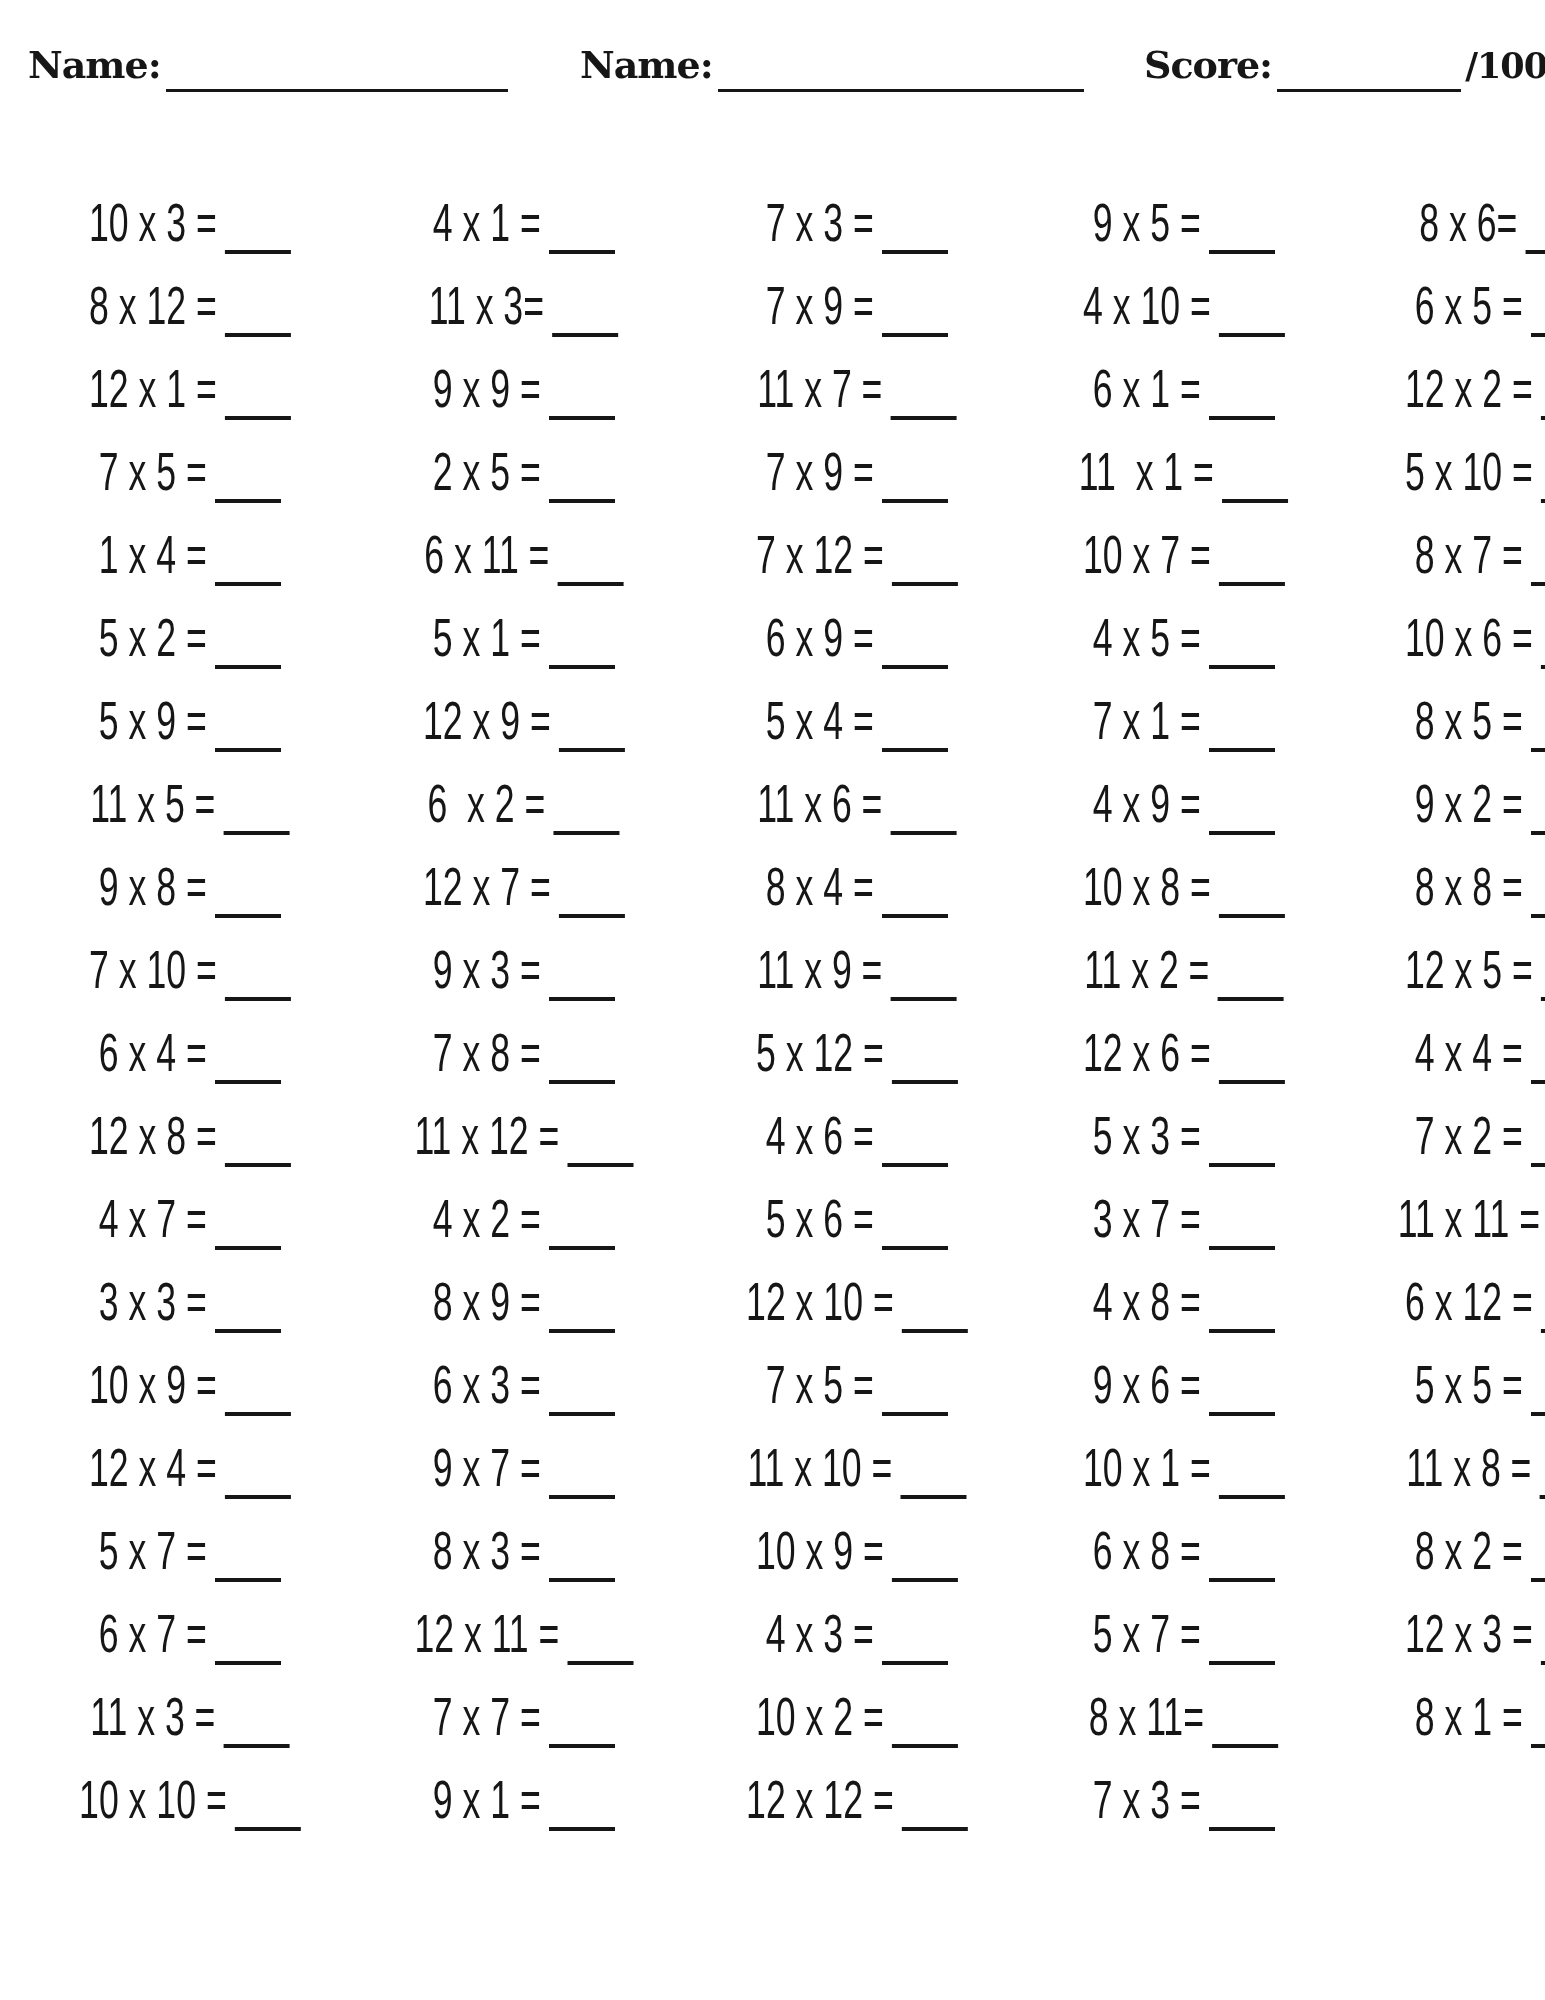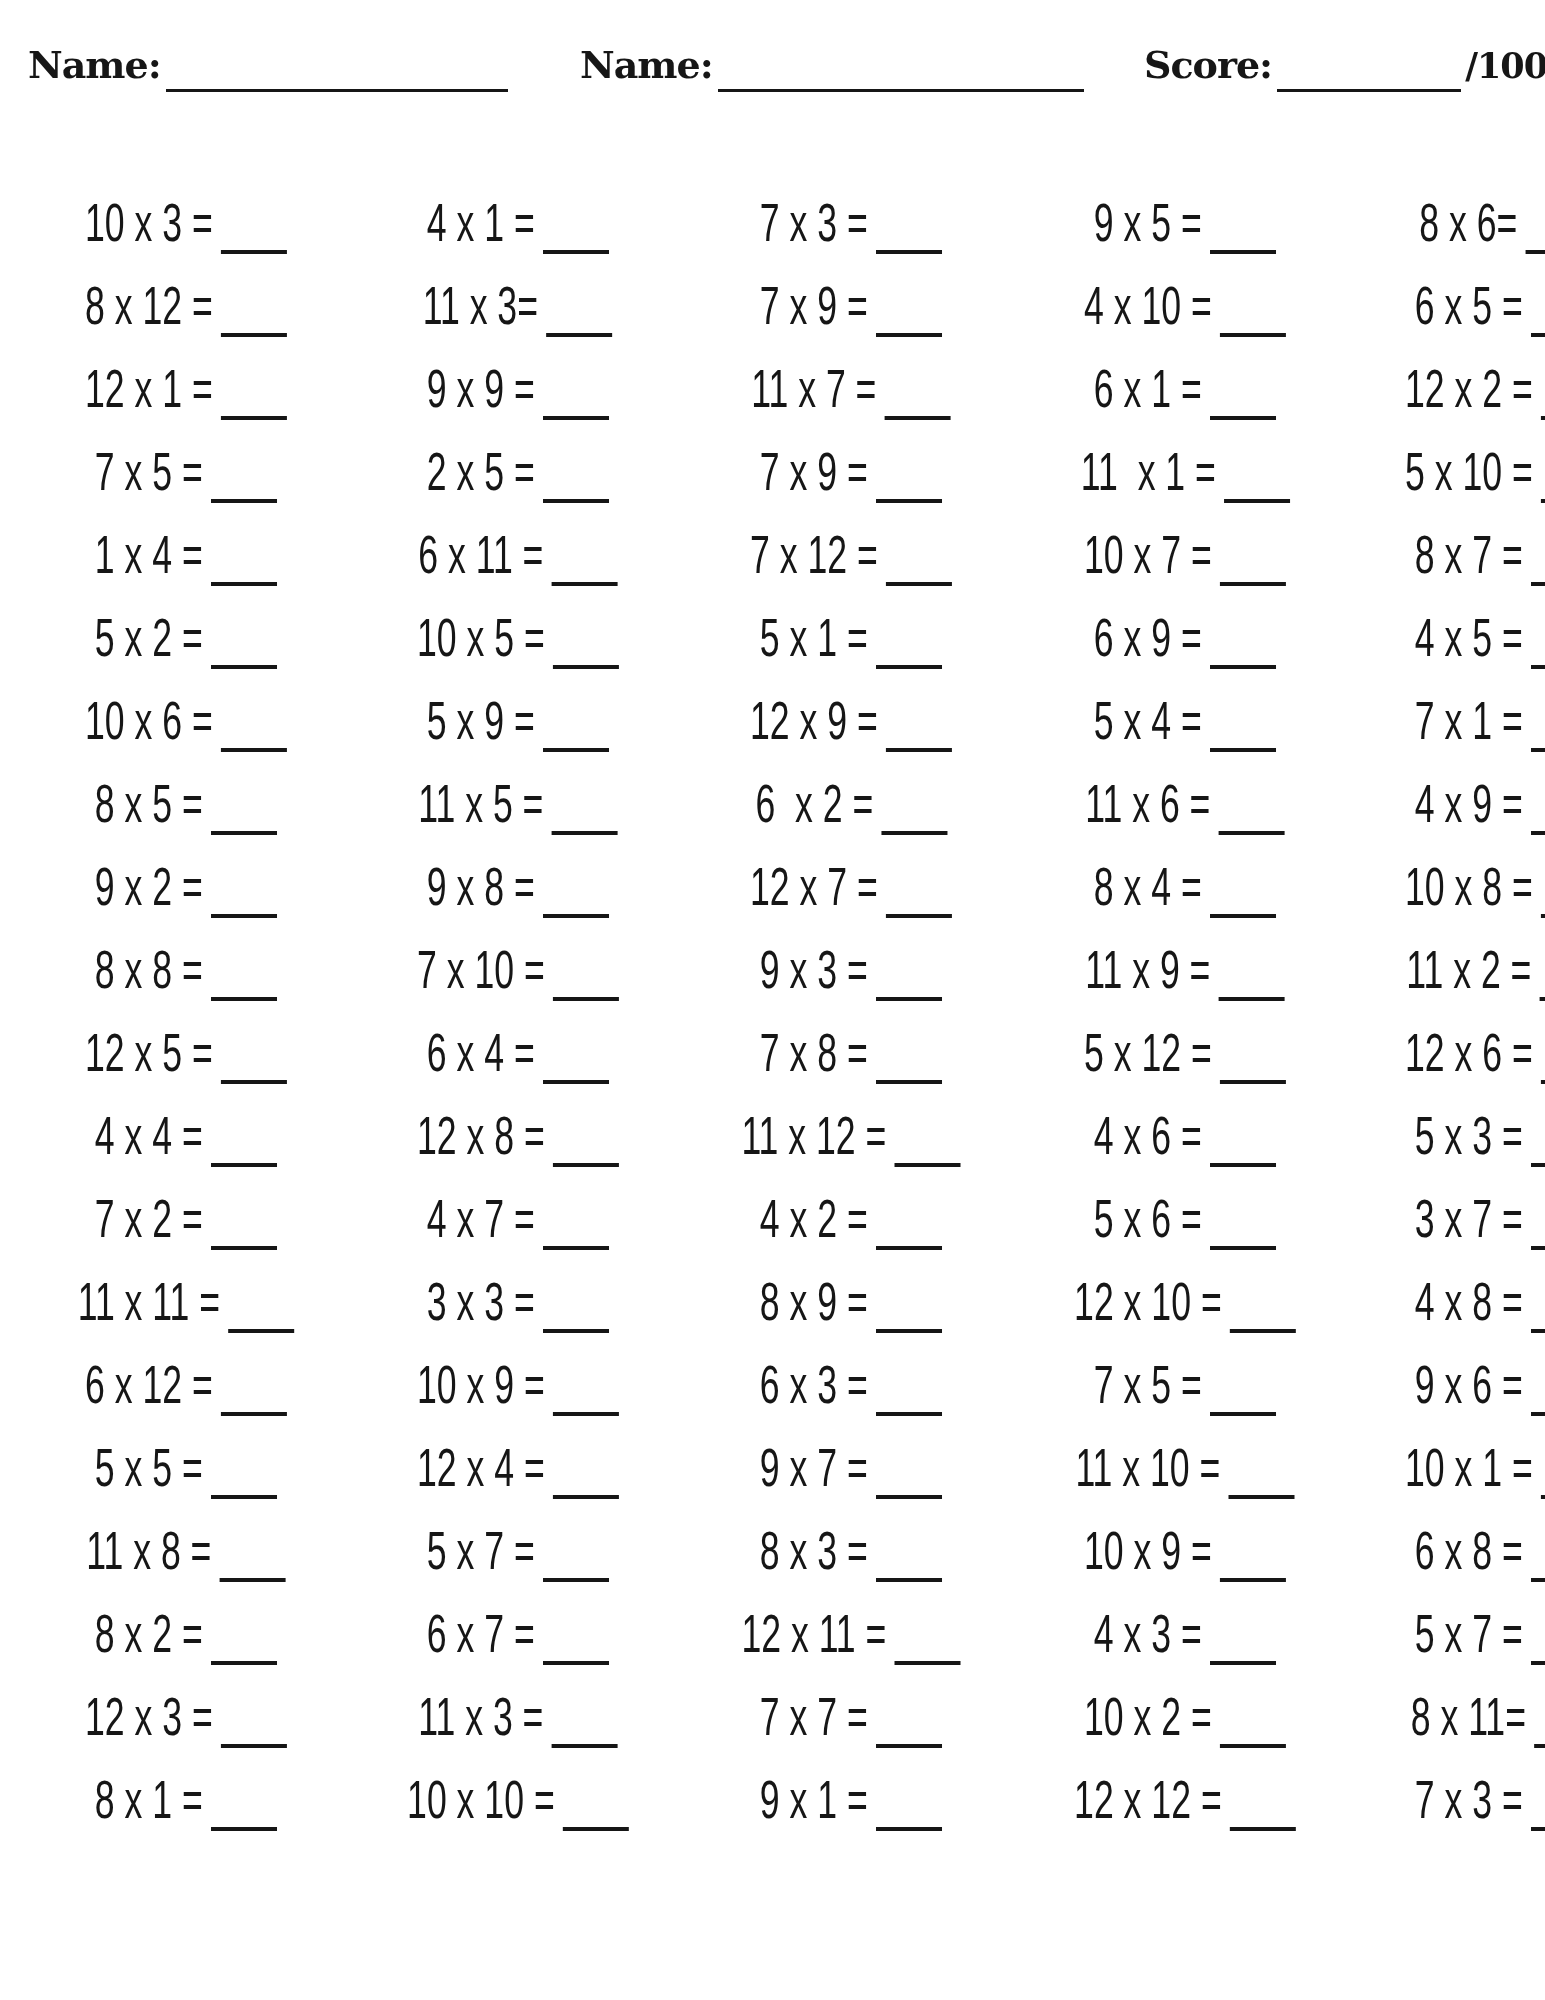--- a/index.html
+++ b/index.html
@@ -141,23 +141,20 @@
       <div class="cell">
         <span class="inner"><span class="problem">10 x 7 =</span><span class="blank"></span></span>
       </div>
       <div class="cell">
         <span class="inner"><span class="problem">8 x 7 =</span><span class="blank"></span></span>
       </div>
       <div class="cell">
         <span class="inner"><span class="problem">5 x 2 =</span><span class="blank"></span></span>
       </div>
       <div class="cell">
-        <span class="inner"><span class="problem">10 x 5 =</span><span class="blank"></span></span>
-      </div>
-      <div class="cell">
         <span class="inner"><span class="problem">5 x 1 =</span><span class="blank"></span></span>
       </div>
       <div class="cell">
         <span class="inner"><span class="problem">6 x 9 =</span><span class="blank"></span></span>
       </div>
       <div class="cell">
         <span class="inner"><span class="problem">4 x 5 =</span><span class="blank"></span></span>
       </div>
       <div class="cell">
         <span class="inner"><span class="problem">10 x 6 =</span><span class="blank"></span></span>

